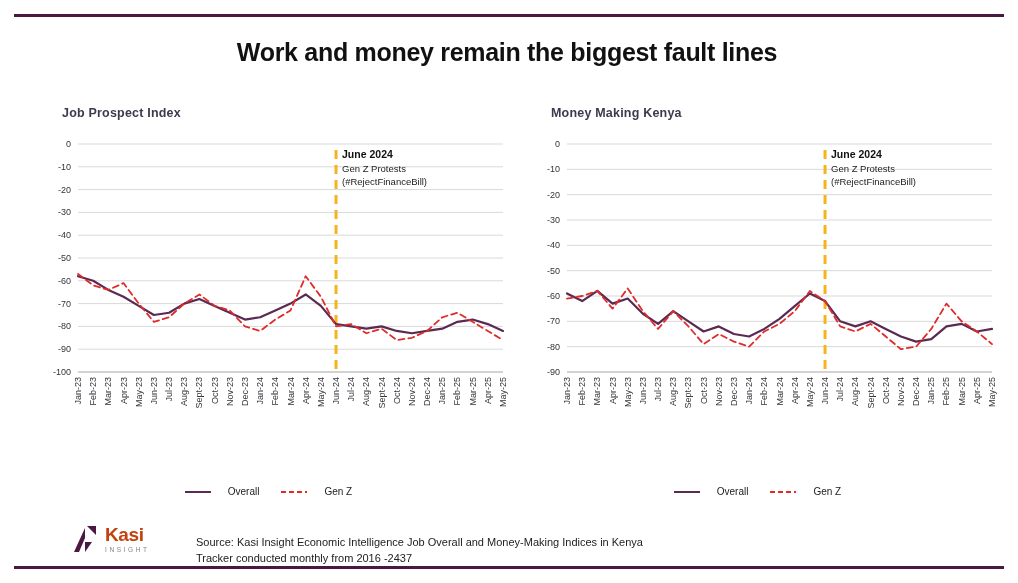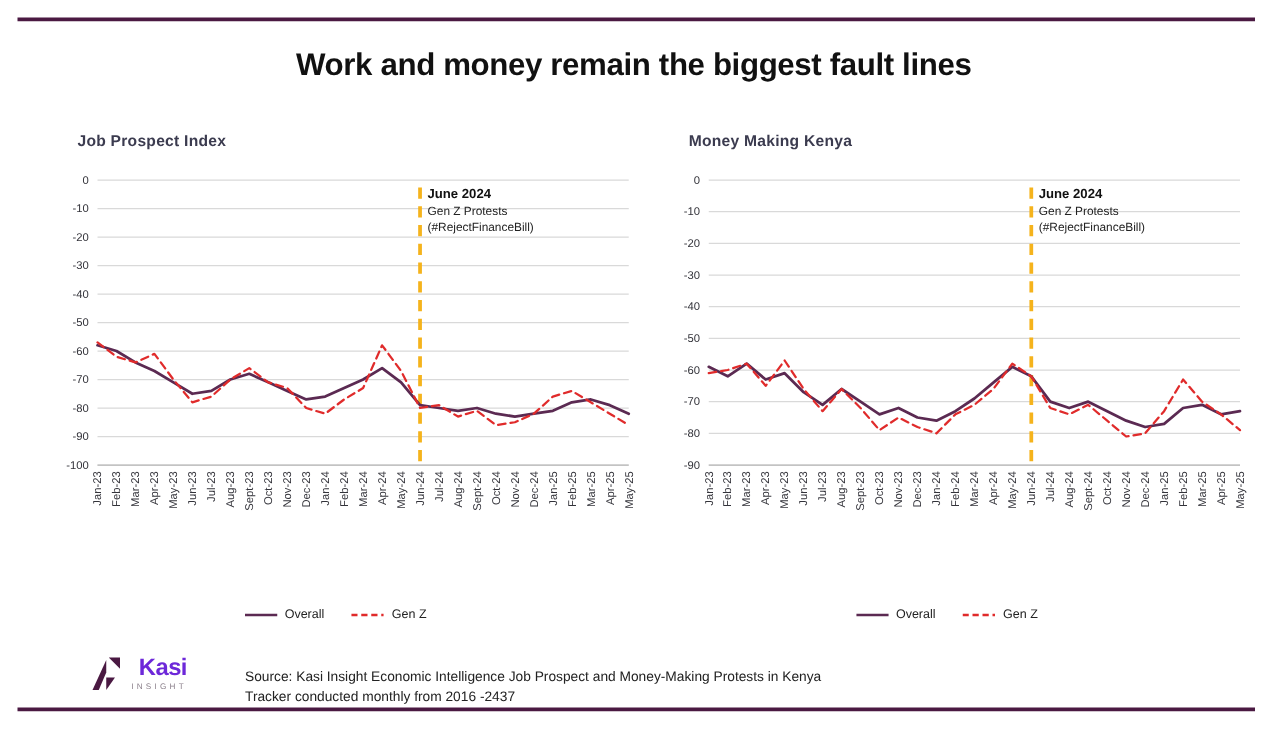--- a/index.html
+++ b/index.html
@@ -102,21 +102,21 @@
     top: 386px;
     width: 485px;
     display: flex;
     justify-content: center;
     align-items: center;
     gap: 22px;
   }
   .legend-item {
     display: flex;
     align-items: center;
-    gap: 6px;
+    gap: 17px;
     font-size: 10px;
     color: #222222;
   }
   .legend-swatch {
     display: inline-block;
     width: 26px;
     height: 10px;
   }
   .footer-logo {
     position: absolute;
@@ -131,23 +131,22 @@
     height: 30px;
   }
   .logo-text {
     display: flex;
     flex-direction: column;
     line-height: 1;
   }
   .logo-kasi {
     font-size: 19px;
     font-weight: bold;
-    color: #6d28d9;
+    color: #c2410c;
     letter-spacing: -0.4px;
-    text-align: right;
   }
   .logo-insight {
     font-size: 6.5px;
     letter-spacing: 2.6px;
     color: #8a7f8a;
     margin-top: 3px;
   }
   .source {
     position: absolute;
     left: 196px;
@@ -340,18 +339,18 @@
         <path d="M13 18 L20 18 L13 28 Z" fill="#4a1942"></path>
       </svg>
     </span>
     <span class="logo-text">
       <span class="logo-kasi">Kasi</span>
       <span class="logo-insight">INSIGHT</span>
     </span>
   </div>
 
   <div class="source">
-    <div>Source: Kasi Insight Economic Intelligence Job Prospect and Money-Making Protests in  Kenya</div>
+    <div>Source: Kasi Insight Economic Intelligence Job Overall and Money-Making Indices in  Kenya</div>
     <div>Tracker conducted monthly from 2016 -2437</div>
   </div>
 
   <div class="bottom-rule"></div>
 </div>
 
 </body></html>

